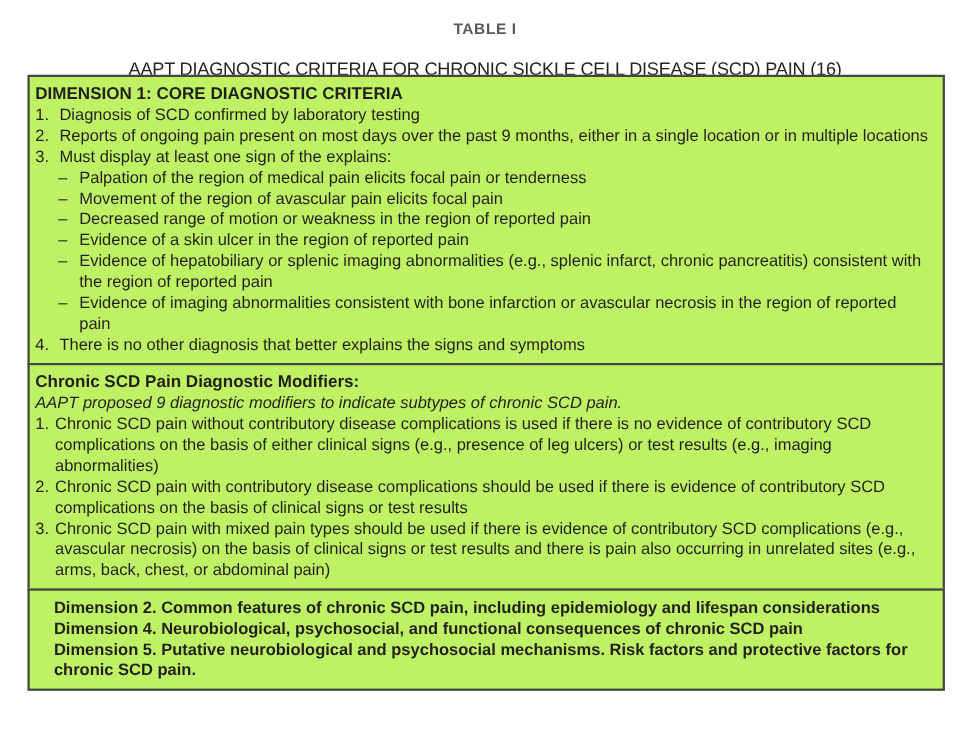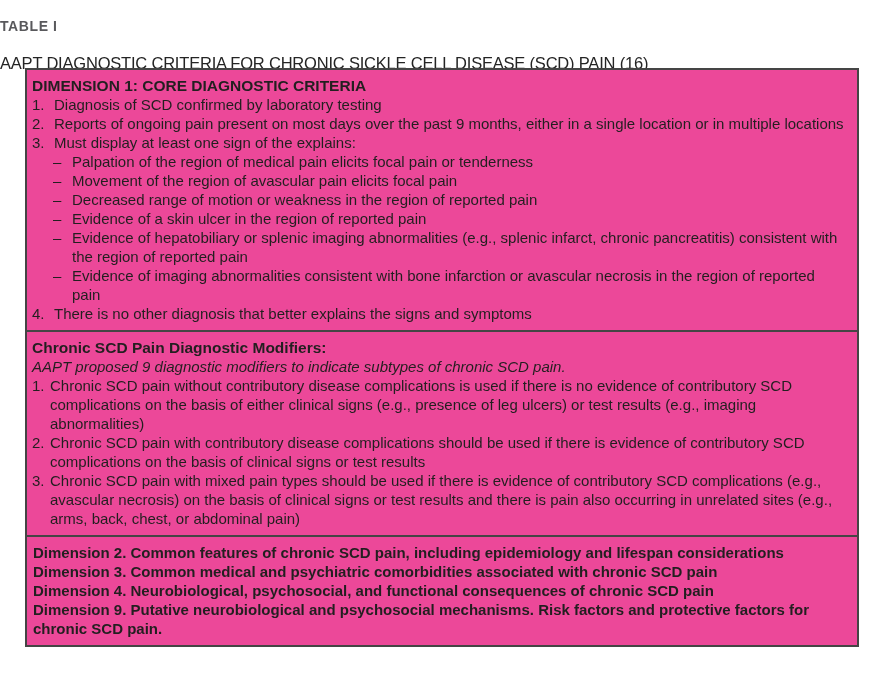--- a/index.html
+++ b/index.html
@@ -13,20 +13,21 @@
     position: relative;
     font-family: "Liberation Sans", sans-serif;
     color: #231f20;
     overflow: hidden;
   }
   .title-block {
     position: absolute;
     top: 18px;
     left: 0;
     width: 882px;
+    text-align: center;
   }
   .table-label {
     font-size: 14px;
     font-weight: 700;
     color: #59595c;
     letter-spacing: 0.6px;
   }
   .table-caption {
     margin-top: 20px;
     font-size: 16.5px;
@@ -37,40 +38,40 @@
   .tbl {
     position: absolute;
     left: 25px;
     top: 68px;
     width: 834px;
     box-sizing: border-box;
   }
   .box {
     box-sizing: border-box;
     border: 2px solid #454545;
-    background: #ec4899;
+    background: #bef264;
     padding: 6px 10px 7px 5px;
     font-size: 15px;
     line-height: 19px;
   }
   .box + .box { margin-top: -2px; }
   .heading {
     font-weight: 700;
     font-size: 15.5px;
   }
   .subheading-italic {
     font-style: italic;
   }
   .item { display: flex; align-items: flex-start; }
   .item .marker { flex: 0 0 22px; }
   .item .txt { flex: 1 1 auto; }
   .sub { padding-left: 21px; }
   .sub .marker { flex: 0 0 19px; }
   .box-modifiers .item .marker { flex: 0 0 18px; }
-  .box-dimensions { font-weight: 700; padding-left: 6px; }
+  .box-dimensions { font-weight: 700; padding-left: 22px; }
   .dim-line { margin: 0; }
 </style>
 </head>
 <body>
 
 <div class="title-block">
   <div class="table-label">TABLE I</div>
   <div class="table-caption">AAPT DIAGNOSTIC CRITERIA FOR CHRONIC SICKLE CELL DISEASE (SCD) PAIN (16)</div>
 </div>
 
@@ -136,18 +137,17 @@
       <span class="txt">Chronic SCD pain with contributory disease complications should be used if there is evidence of contributory SCD complications on the basis of clinical signs or test results</span>
     </div>
     <div class="item">
       <span class="marker">3.</span>
       <span class="txt">Chronic SCD pain with mixed pain types should be used if there is evidence of contributory SCD complications (e.g., avascular necrosis) on the basis of clinical signs or test results and there is pain also occurring in unrelated sites (e.g., arms, back, chest, or abdominal pain)</span>
     </div>
   </section>
 
   <section class="box box-dimensions">
     <p class="dim-line">Dimension 2. Common features of chronic SCD pain, including epidemiology and lifespan considerations</p>
-    <p class="dim-line">Dimension 3. Common medical and psychiatric comorbidities associated with chronic SCD pain</p>
     <p class="dim-line">Dimension 4. Neurobiological, psychosocial, and functional consequences of chronic SCD pain</p>
-    <p class="dim-line">Dimension 9. Putative neurobiological and psychosocial mechanisms. Risk factors and protective factors for chronic SCD pain.</p>
+    <p class="dim-line">Dimension 5. Putative neurobiological and psychosocial mechanisms. Risk factors and protective factors for chronic SCD pain.</p>
   </section>
 
 </div>
 
 </body></html>

